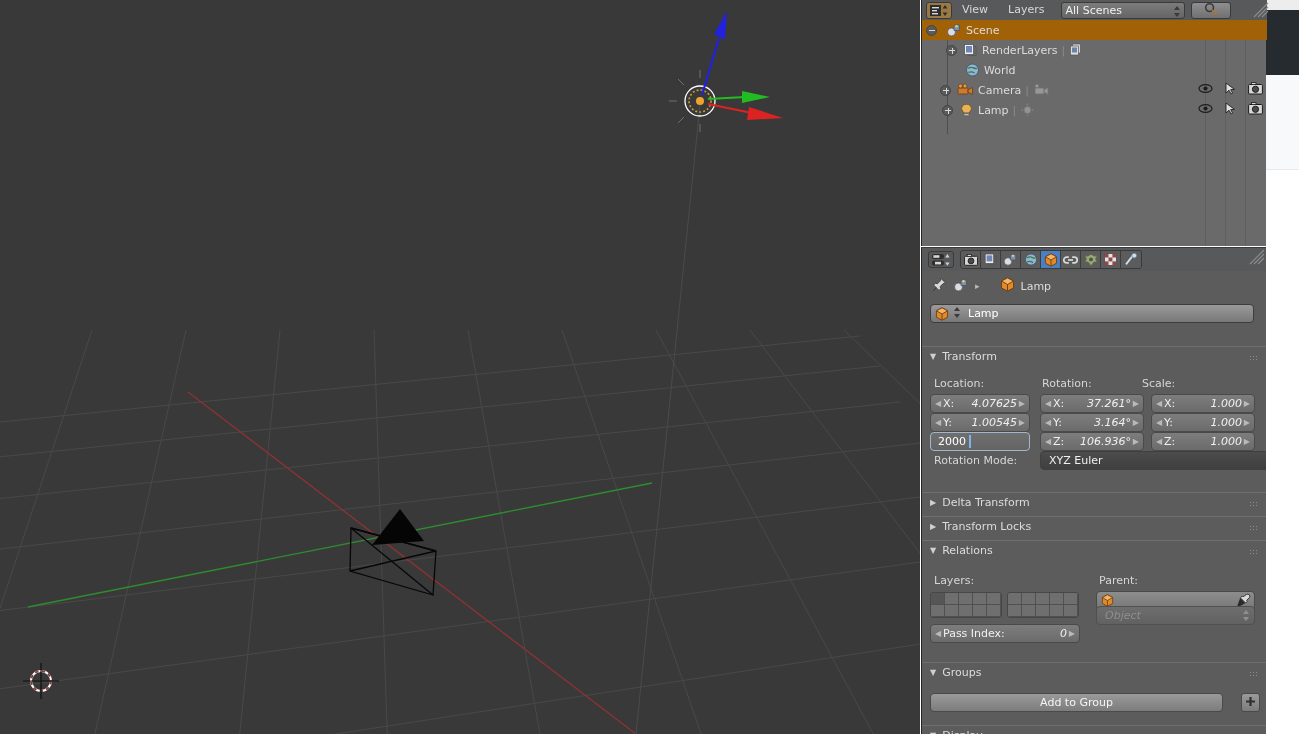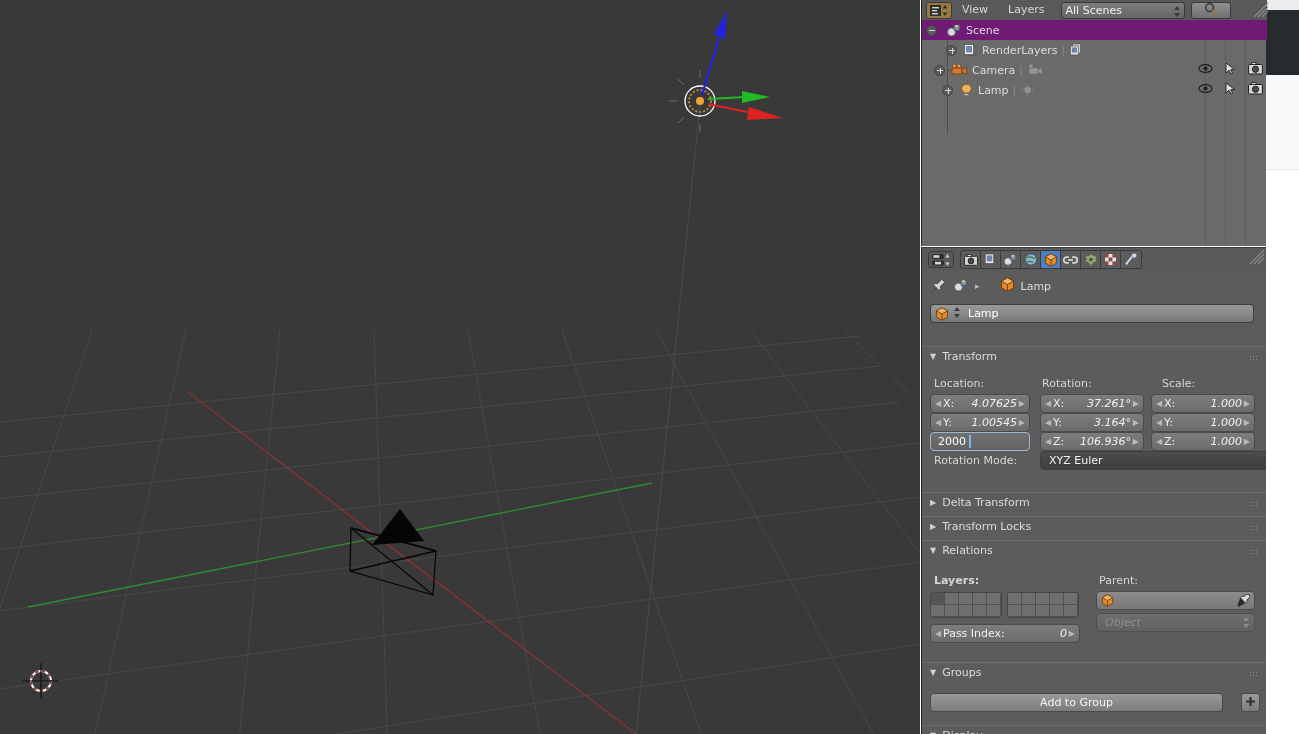--- a/index.html
+++ b/index.html
@@ -54,21 +54,21 @@
   .scene-select .updn { position:absolute; right:3px; top:2px; }
   .search-btn {
     width:40px; height:17px; margin-left:6px;
     background:linear-gradient(#8f8f8f,#707070);
     border:1px solid #3a3a3a; border-radius:3px;
     display:flex; align-items:center; justify-content:center; flex:0 0 auto;
   }
   .outliner-body { position:absolute; left:0; top:20px; width:345px; height:226px; overflow:hidden; }
   .ocol-lines { position:absolute; top:0; height:226px; width:1px; background:#5f5f5f; }
   .orow { position:relative; height:20px; display:flex; align-items:center; }
-  .orow.sel { background:#701a75; }
+  .orow.sel { background:#a16207; }
   .orow .olabel { color:#dcdcdc; font-size:11px; white-space:nowrap; }
   .orow .sep { color:#8a8a8a; padding:0 4px; }
   .expander {
     width:11px; height:11px; border-radius:50%;
     background:#5b5b5b; border:1px solid #434343;
     position:relative; flex:0 0 auto;
   }
   .expander::before {
     content:''; position:absolute; left:2px; top:4.5px; width:6px; height:1px; background:#d8d8d8;
   }
@@ -334,22 +334,32 @@
         <span class="sep">|</span>
         <span style="display:flex;align-items:center;opacity:0.85;">
           <svg width="15" height="14" viewBox="0 0 15 14">
             <rect x="3.5" y="1" width="8" height="9" fill="#e8e8e8" stroke="#555" stroke-width="0.7"></rect>
             <rect x="1.5" y="3" width="8" height="9" fill="#f2f2f2" stroke="#555" stroke-width="0.7"></rect>
             <rect x="3" y="4.5" width="5" height="5" fill="#6f86b5"></rect>
           </svg>
         </span>
       </div>
 
-
-      <div class="orow" style="padding-left:12px;text-align:center;">
+      <div class="orow" style="padding-left:43px;">
+        <span style="display:flex;align-items:center;">
+          <svg width="15" height="14" viewBox="0 0 15 14">
+            <circle cx="7.5" cy="7" r="6" fill="#8fb6d8" stroke="#41566b" stroke-width="0.9"></circle>
+            <path d="M3 5.5 Q6 3.5 9 5 Q11 6 12 5" fill="none" stroke="#3f7a3f" stroke-width="1.4"></path>
+            <path d="M3.5 9.5 Q6.5 8 9.5 10" fill="none" stroke="#3f7a3f" stroke-width="1.4"></path>
+          </svg>
+        </span>
+        <span class="olabel" style="margin-left:4px;">World</span>
+      </div>
+
+      <div class="orow" style="padding-left:18px;text-align:center;">
         <span class="treeline-h" style="left:25px; top:10px; width:4px;"></span>
         <span class="expander plus"></span>
         <span style="width:6px;"></span>
         <span style="display:flex;align-items:center;">
           <svg width="17" height="14" viewBox="0 0 17 14">
             <rect x="1" y="5" width="10" height="6" rx="1" fill="#d07a2e" stroke="#6d3d12" stroke-width="0.8"></rect>
             <path d="M11 7 L15.5 4.5 L15.5 11.5 L11 9 Z" fill="#d07a2e" stroke="#6d3d12" stroke-width="0.8"></path>
             <circle cx="3.5" cy="3" r="2" fill="#e09a52" stroke="#6d3d12" stroke-width="0.7"></circle>
             <circle cx="8" cy="3" r="2" fill="#e09a52" stroke="#6d3d12" stroke-width="0.7"></circle>
           </svg>
@@ -562,21 +572,21 @@
     <div class="panel-title" style="position:absolute; left:0; top:98px; width:345px;">
       <span class="tri">▼</span>
       <span>Transform</span>
       <span class="panel-grip"></span>
     </div>
 
     <div style="position:absolute; left:0; top:122px; width:345px;">
 
       <div style="position:absolute; left:12px; top:7px;" class="lbl">Location:</div>
       <div style="position:absolute; left:120px; top:7px;" class="lbl">Rotation:</div>
-      <div style="position:absolute; left:240px; top:7px;" class="lbl">Scale:</div>
+      <div style="position:absolute; left:220px; top:7px;" class="lbl">Scale:</div>
 
       <div class="numfield" style="position:absolute; left:8px; top:24px; width:100px;">
         <span class="arr l">◀</span>
         <span class="nm">X:</span>
         <span class="nv">4.07625</span>
         <span class="arr r">▶</span>
       </div>
       <div class="numfield" style="position:absolute; left:8px; top:43px; width:100px;">
         <span class="arr l">◀</span>
         <span class="nm">Y:</span>
@@ -650,21 +660,21 @@
       <span class="panel-grip"></span>
     </div>
 
     <div class="panel-title" style="position:absolute; left:0; top:292px; width:345px;">
       <span class="tri">▼</span>
       <span>Relations</span>
       <span class="panel-grip"></span>
     </div>
 
     <div style="position:absolute; left:0; top:316px; width:345px;">
-      <div class="lbl" style="position:absolute; left:12px; top:10px;font-weight:bold;">Layers:</div>
+      <div class="lbl" style="position:absolute; left:12px; top:10px;">Layers:</div>
       <div class="layer-grid" style="position:absolute; left:8px; top:28px;">
         <div class="layer-block">
           <div class="layer-cell on"></div>
           <div class="layer-cell"></div>
           <div class="layer-cell"></div>
           <div class="layer-cell"></div>
           <div class="layer-cell"></div>
           <div class="layer-cell"></div>
           <div class="layer-cell"></div>
           <div class="layer-cell"></div>
@@ -695,21 +705,21 @@
             </svg>
         </span>
         <span style="color:#fff;font-size:11px;"></span>
         <span class="pf-eye">
           <svg width="15" height="15" viewBox="0 0 15 15">
               <path d="M10.6 1.4 A2.2 2.2 0 0 1 13.6 4.4 L10.6 7.4 L11.4 8.2 L9.6 10 L4.4 4.8 L6.2 3 L7 3.8 Z" fill="#d9d9d9" stroke="#2a2a2a" stroke-width="0.9"></path>
               <path d="M4.2 5 L1.4 12.4 L2.8 13.8 L9.2 10.2" fill="#2a2a2a"></path>
             </svg>
         </span>
       </div>
-      <div class="selectfield disabled" style="position:absolute; left:174px; top:49px; width:159px;font-style:italic;">
+      <div class="selectfield disabled" style="position:absolute; left:174px; top:42px; width:159px;font-style:italic;">
         <span>Object</span>
         <span class="updn">
           <svg width="8" height="13" viewBox="0 0 8 13">
               <path d="M4 1 L7 5 L1 5 Z" fill="#8f8f8f"></path>
               <path d="M4 12 L7 8 L1 8 Z" fill="#8f8f8f"></path>
             </svg>
         </span>
       </div>
 
       <div class="numfield" style="position:absolute; left:8px; top:60px; width:150px;">

